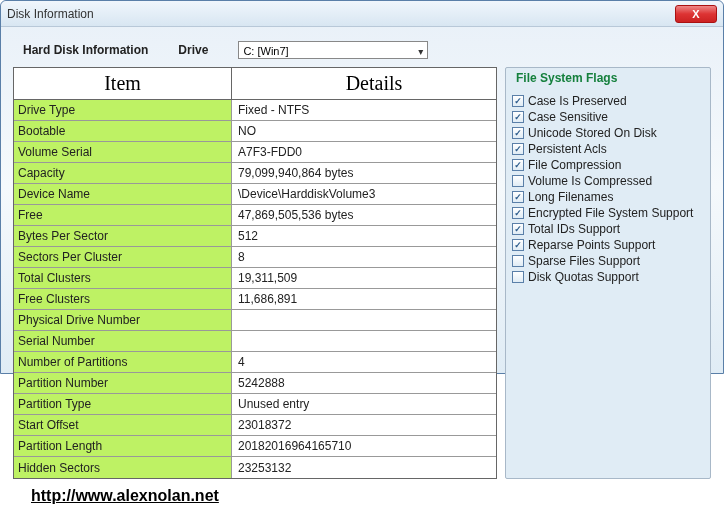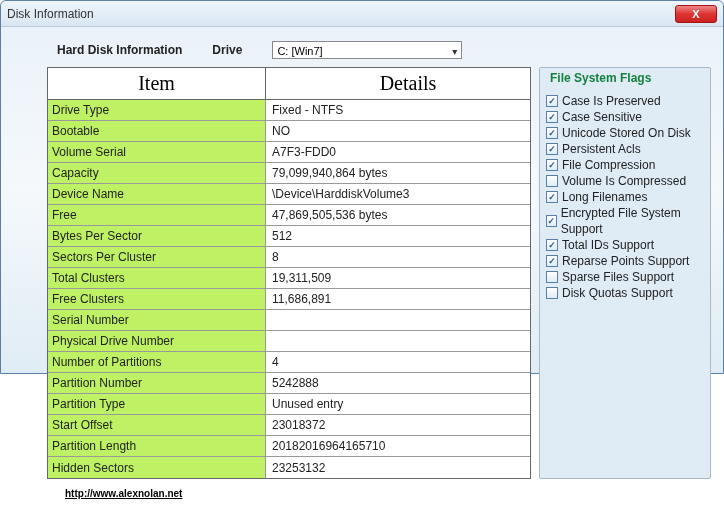--- a/index.html
+++ b/index.html
@@ -43,21 +43,20 @@
   display: flex;
   align-items: center;
   justify-content: center;
   font-family: Arial;
   font-weight: bold;
   font-size: 11px;
   cursor: pointer;
 }
 .content {
   padding: 14px 12px 8px 12px;
-  margin-left: 34px;
 }
 .top-row {
   display: flex;
   align-items: center;
   margin-bottom: 8px;
   gap: 30px;
 }
 .hd-label {
   font-weight: bold;
   font-size: 12px;
@@ -172,21 +171,21 @@
   font-size: 9px;
   color: #2a5a8a;
   font-weight: bold;
 }
 .footer {
   padding: 8px 0 0 18px;
 }
 .footer a {
   color: #000;
   font-weight: bold;
-  font-size: 10px;
+  font-size: 16px;
   text-decoration: underline;
 }
 </style>
 </head>
 <body>
 
 <div class="window">
   <div class="titlebar">
     <span class="titlebar-text">Disk Information</span>
     <div class="close-btn">
@@ -244,25 +243,25 @@
             </div>
             <div class="tbl-row">
               <div class="cell-item">Total Clusters</div>
               <div class="cell-details">19,311,509</div>
             </div>
             <div class="tbl-row">
               <div class="cell-item">Free Clusters</div>
               <div class="cell-details">11,686,891</div>
             </div>
             <div class="tbl-row">
+              <div class="cell-item">Physical Drive Number</div>
+              <div class="cell-details"></div>
+            </div>
+            <div class="tbl-row">
               <div class="cell-item">Serial Number</div>
-              <div class="cell-details"></div>
-            </div>
-            <div class="tbl-row">
-              <div class="cell-item">Physical Drive Number</div>
               <div class="cell-details"></div>
             </div>
             <div class="tbl-row">
               <div class="cell-item">Number of Partitions</div>
               <div class="cell-details">4</div>
             </div>
             <div class="tbl-row">
               <div class="cell-item">Partition Number</div>
               <div class="cell-details">5242888</div>
             </div>

